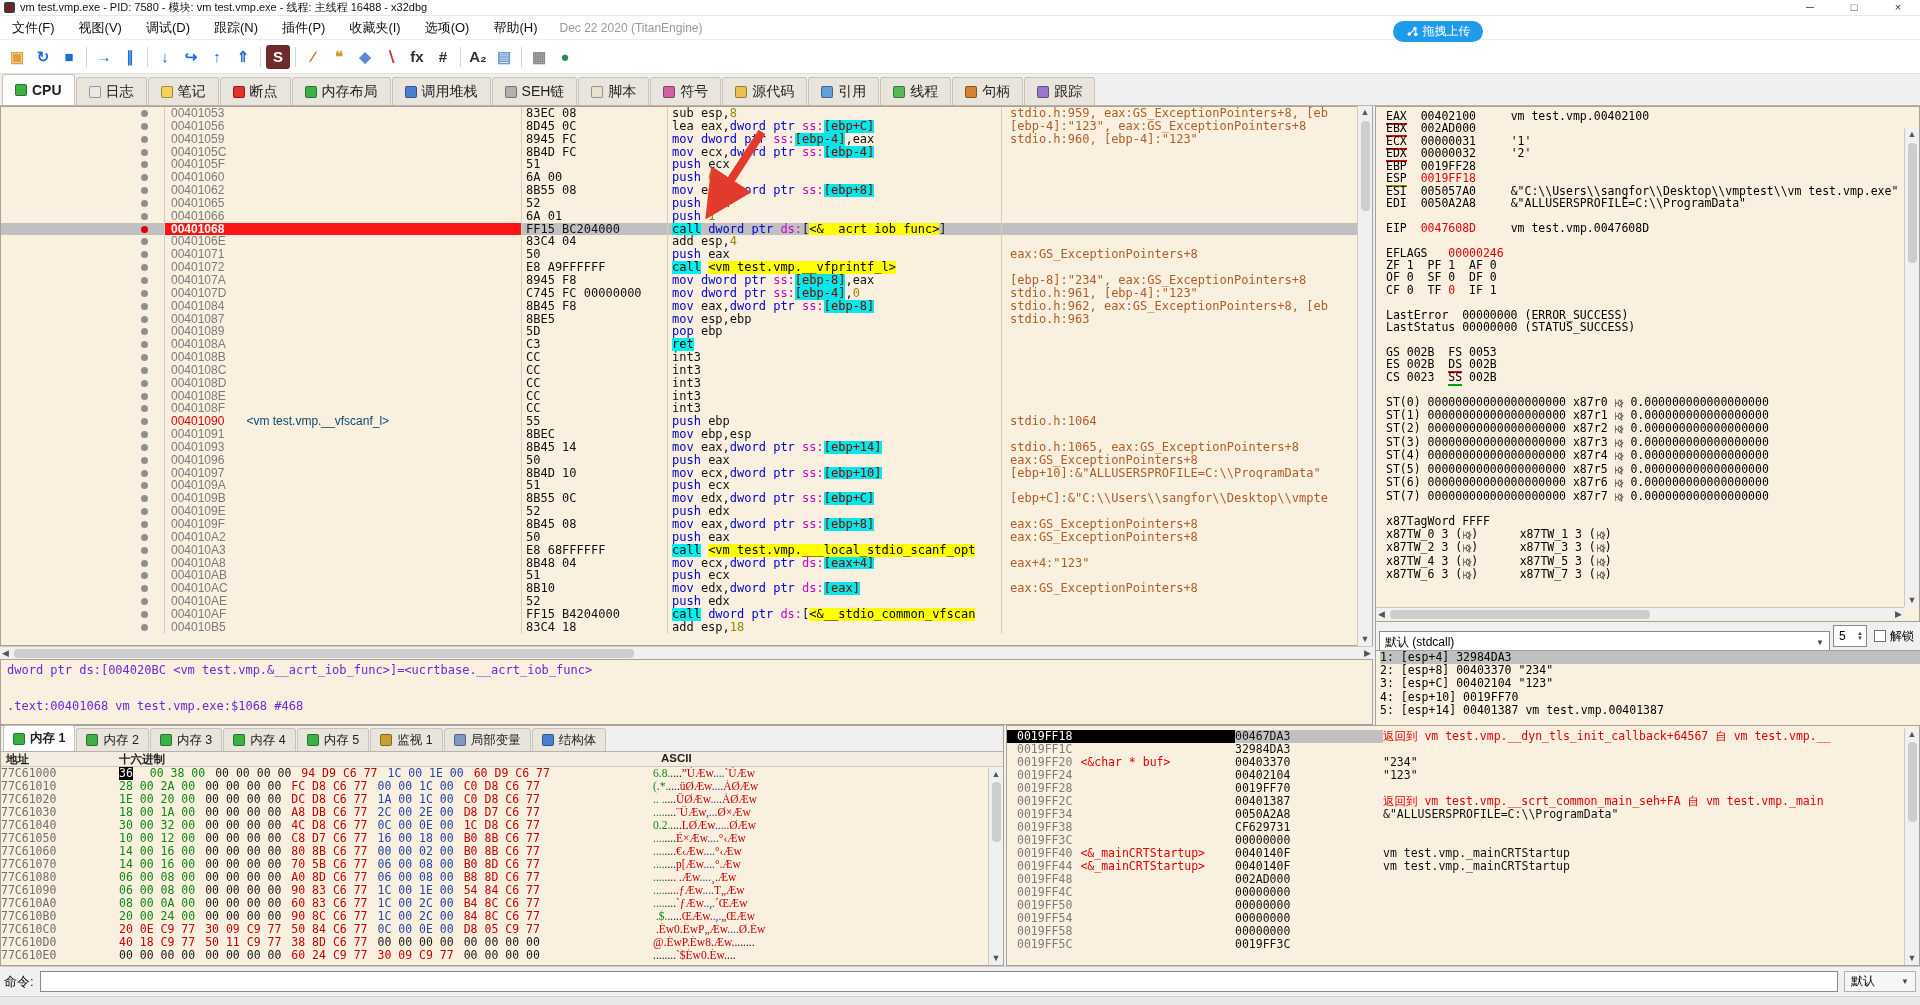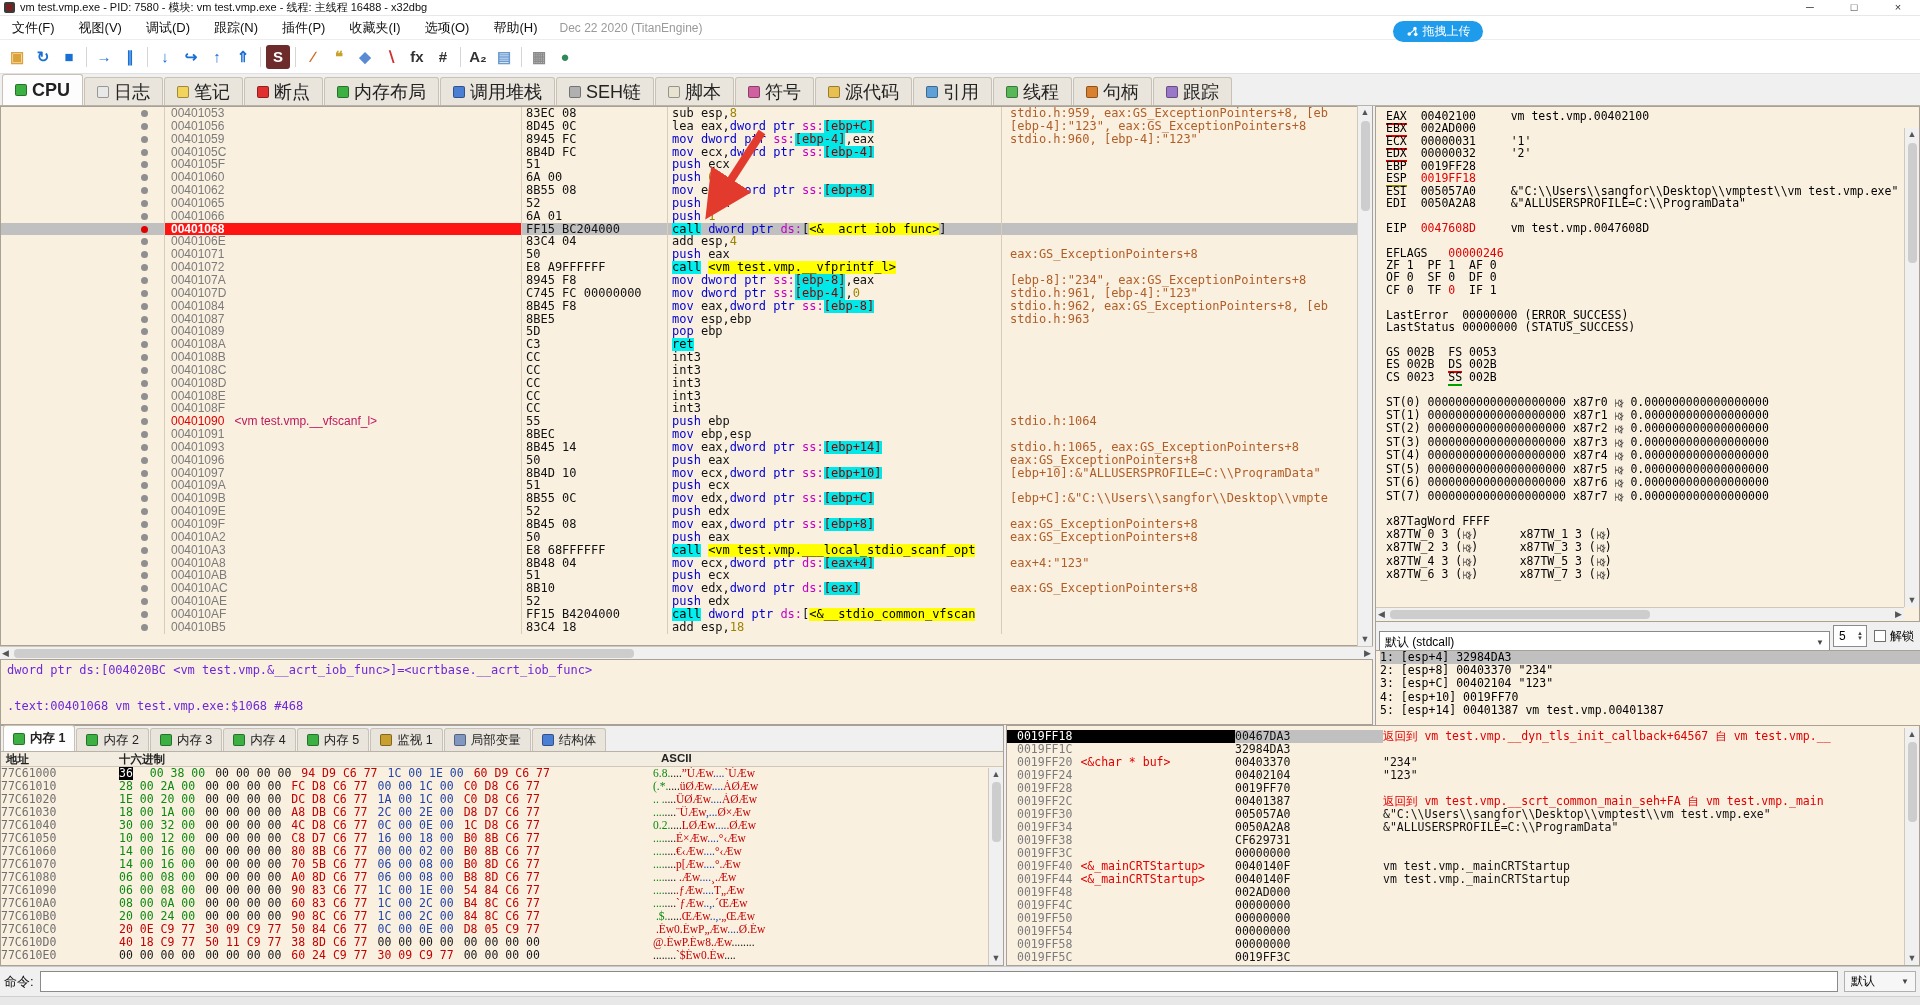--- a/index.html
+++ b/index.html
@@ -24,37 +24,37 @@
   #upload-badge svg { width:13px; height:13px; }
   #toolbar { left:0; top:40px; width:1920px; height:34px; background:#ffffff; display:flex;
     align-items:center; padding-left:4px; border-bottom:1px solid #e0e0e0;}
   .ticon { width:24px; height:24px; display:flex; align-items:center; justify-content:center;
     font-size:15px; font-weight:bold; margin:0 1px; border-radius:3px;}
   .tsep { width:1px; height:20px; background:#d5d5d5; margin:0 4px;}
 
   
   #maintabs { left:0; top:74px; width:1920px; height:32px; background:#f0f0f0; display:flex;
     align-items:flex-end; padding-left:2px; border-bottom:1px solid #b9b2a6;}
-  .tab { height:28px; display:flex; align-items:center; gap:5px; padding:3px 12px; font-size:18px;
+  .tab { height:28px; display:flex; align-items:center; gap:5px; padding:3px 12px; font-size:14px;
     color:#222; border:1px solid #c9c2b4; border-bottom:none; background:#e9e5dc; margin-right:1px;
     border-radius:3px 3px 0 0;}
   .tab.active { background:#fdfdfd; height:31px; font-weight:bold;}
   .tico { width:12px; height:12px; border-radius:2px; display:inline-block; border:1px solid rgba(0,0,0,.35);}
 
   
   .pane { background:#faf0e0; border:1px solid #a9a195; }
   #disasm { left:0; top:106px; width:1373px; height:540px; overflow:hidden;}
   .dr { display:flex; height:12.85px; line-height:12.85px; font-size:12px; white-space:pre;}
   .dr.sel { background:#c0c0c0;}
   .d-gut { width:163px; position:relative; flex:none;}
   .d-dot { position:absolute; left:140px; top:3px; width:7px; height:7px; border-radius:50%; background:#8f8f8f;}
   .dr.sel .d-dot { background:#e00000;}
   .d-addr { width:357px; flex:none; color:#7b7b7b; border-left:1px solid #d6cdbd; padding-left:6px;}
   .dr.sel .d-addr { background:#ff1414; color:#ffffff; font-weight:bold;}
-  .d-addr .lbl { color:#be185d; padding-left:10px;}
+  .d-addr .lbl { color:#0c4a6e; padding-left:22px;}
   .d-addr.redaddr { color:#e00000;}
   .d-bytes { width:146px; flex:none; color:#111; border-left:1px solid #d6cdbd; padding-left:4px;}
   .d-instr { width:334px; flex:none; color:#111; border-left:1px solid #d6cdbd; padding-left:4px; overflow:hidden;}
   .d-com { flex:1; color:#b05e28; border-left:1px solid #d6cdbd; padding-left:8px; overflow:hidden;}
   .tk-mnb { color:#0000d2;}
   .tk-ptr { color:#0000d2;}
   .tk-seg { color:#c400c4;}
   .tk-mem { background:#00e8e8; color:#8b0000;}
   .tk-call { background:#00f0f0; color:#000;}
   .tk-fn { background:#ffff00; color:#000;}
@@ -428,21 +428,20 @@
     </div>
   </div>
   <div id="stackpane">
     <div id="stackrows" class="mono" style="padding-top:4px;">
         <div class="strow sel"><span class="st-addr">0019FF18</span><span class="st-val">00467DA3</span><span class="st-com"><span class="tk-red">返回到 vm test.vmp.__dyn_tls_init_callback+64567 自 vm test.vmp.__</span></span></div>
         <div class="strow"><span class="st-addr">0019FF1C</span><span class="st-val">32984DA3</span><span class="st-com"></span></div>
         <div class="strow"><span class="st-addr tk-red">0019FF20<span class="lbl tk-red">&lt;&amp;char * buf&gt;</span></span><span class="st-val">00403370</span><span class="st-com"><span>"234"</span></span></div>
         <div class="strow"><span class="st-addr">0019FF24</span><span class="st-val">00402104</span><span class="st-com"><span>"123"</span></span></div>
         <div class="strow"><span class="st-addr">0019FF28</span><span class="st-val">0019FF70</span><span class="st-com"></span></div>
         <div class="strow"><span class="st-addr">0019FF2C</span><span class="st-val">00401387</span><span class="st-com"><span class="tk-red">返回到 vm test.vmp.__scrt_common_main_seh+FA 自 vm test.vmp._main</span></span></div>
-        <div class="strow"><span class="st-addr">0019FF30</span><span class="st-val">005057A0</span><span class="st-com"><span>&amp;"C:\\Users\\sangfor\\Desktop\\vmptest\\vm test.vmp.exe"</span></span></div>
         <div class="strow"><span class="st-addr">0019FF34</span><span class="st-val">0050A2A8</span><span class="st-com"><span>&amp;"ALLUSERSPROFILE=C:\\ProgramData"</span></span></div>
         <div class="strow"><span class="st-addr">0019FF38</span><span class="st-val">CF629731</span><span class="st-com"></span></div>
         <div class="strow"><span class="st-addr">0019FF3C</span><span class="st-val">00000000</span><span class="st-com"></span></div>
         <div class="strow"><span class="st-addr tk-red">0019FF40<span class="lbl tk-red">&lt;&amp;_mainCRTStartup&gt;</span></span><span class="st-val tk-red">0040140F</span><span class="st-com"><span>vm test.vmp._mainCRTStartup</span></span></div>
         <div class="strow"><span class="st-addr tk-red">0019FF44<span class="lbl tk-red">&lt;&amp;_mainCRTStartup&gt;</span></span><span class="st-val tk-red">0040140F</span><span class="st-com"><span>vm test.vmp._mainCRTStartup</span></span></div>
         <div class="strow"><span class="st-addr">0019FF48</span><span class="st-val">002AD000</span><span class="st-com"></span></div>
         <div class="strow"><span class="st-addr">0019FF4C</span><span class="st-val">00000000</span><span class="st-com"></span></div>
         <div class="strow"><span class="st-addr">0019FF50</span><span class="st-val">00000000</span><span class="st-com"></span></div>
         <div class="strow"><span class="st-addr">0019FF54</span><span class="st-val">00000000</span><span class="st-com"></span></div>
         <div class="strow"><span class="st-addr">0019FF58</span><span class="st-val">00000000</span><span class="st-com"></span></div>

